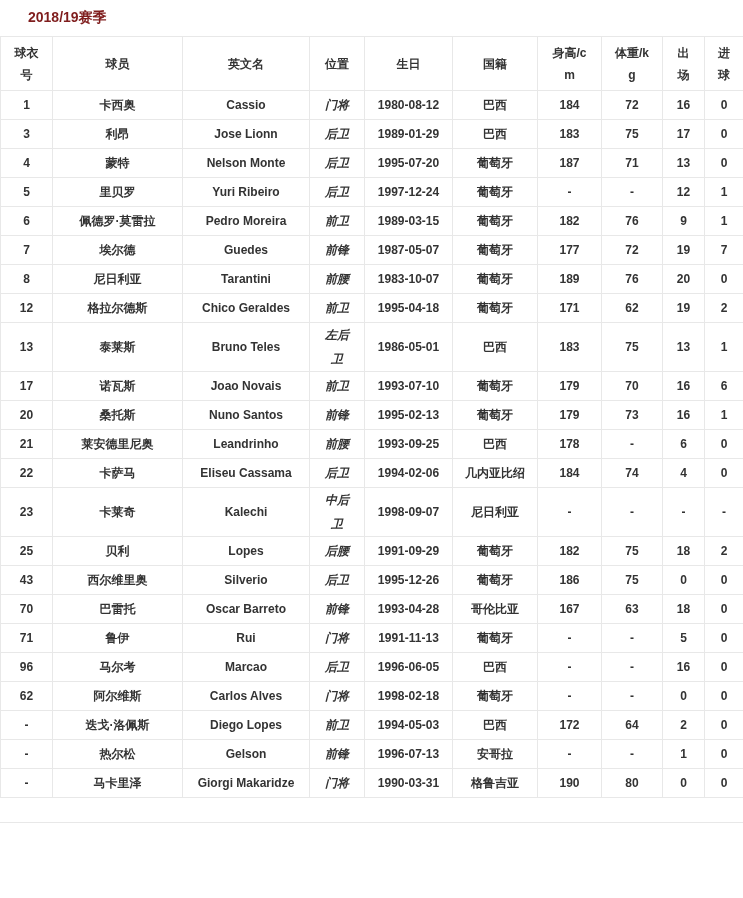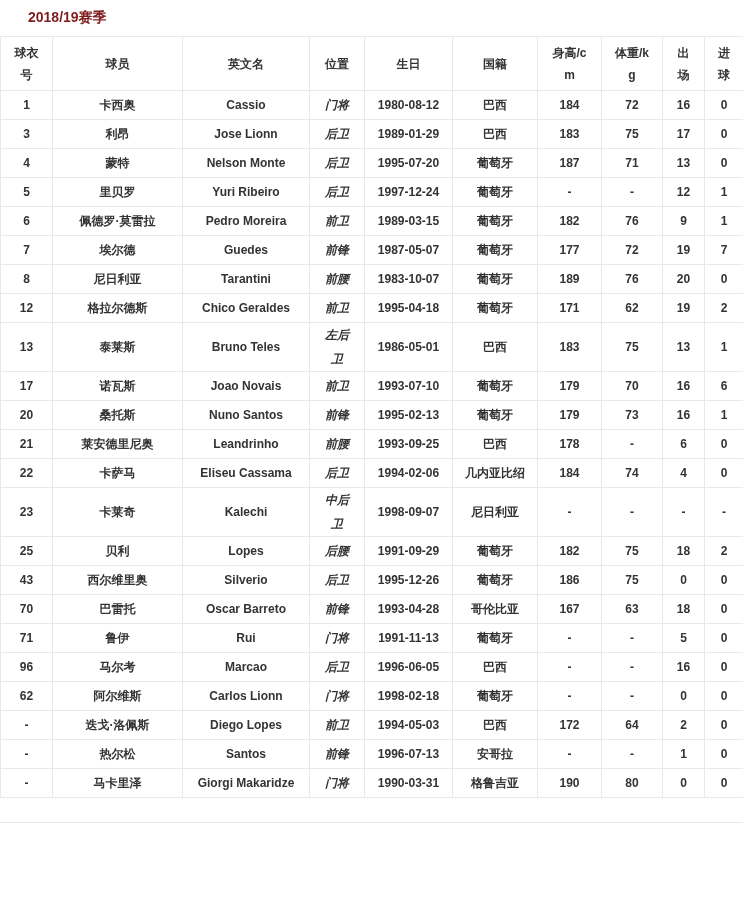--- a/index.html
+++ b/index.html
@@ -326,21 +326,21 @@
         <td>1996-06-05</td>
         <td>巴西</td>
         <td>-</td>
         <td>-</td>
         <td>16</td>
         <td>0</td>
       </tr>
       <tr>
         <td>62</td>
         <td>阿尔维斯</td>
-        <td>Carlos Lionn</td>
+        <td>Carlos Alves</td>
         <td>门将</td>
         <td>1998-02-18</td>
         <td>葡萄牙</td>
         <td>-</td>
         <td>-</td>
         <td>0</td>
         <td>0</td>
       </tr>
       <tr>
         <td>-</td>
@@ -350,21 +350,21 @@
         <td>1994-05-03</td>
         <td>巴西</td>
         <td>172</td>
         <td>64</td>
         <td>2</td>
         <td>0</td>
       </tr>
       <tr>
         <td>-</td>
         <td>热尔松</td>
-        <td>Santos</td>
+        <td>Gelson</td>
         <td>前锋</td>
         <td>1996-07-13</td>
         <td>安哥拉</td>
         <td>-</td>
         <td>-</td>
         <td>1</td>
         <td>0</td>
       </tr>
       <tr>
         <td>-</td>

